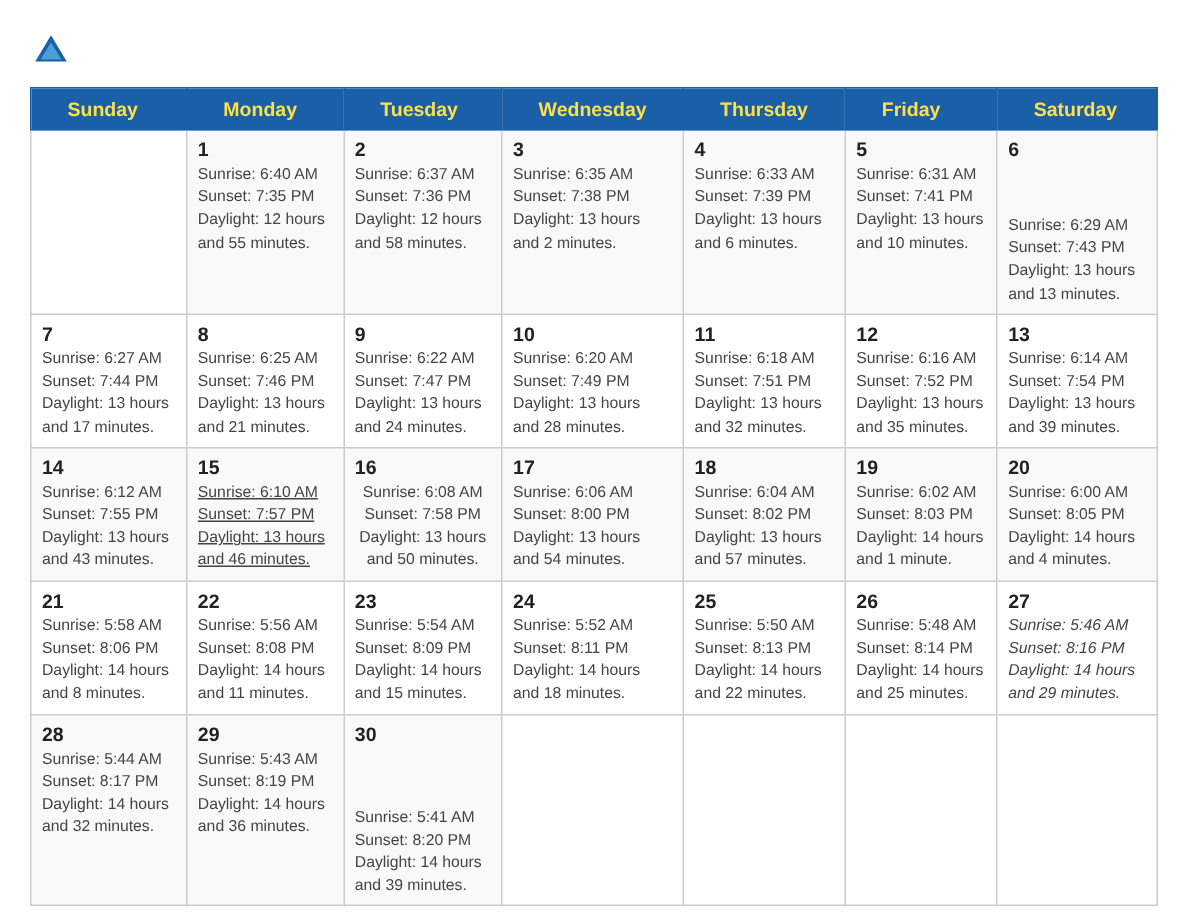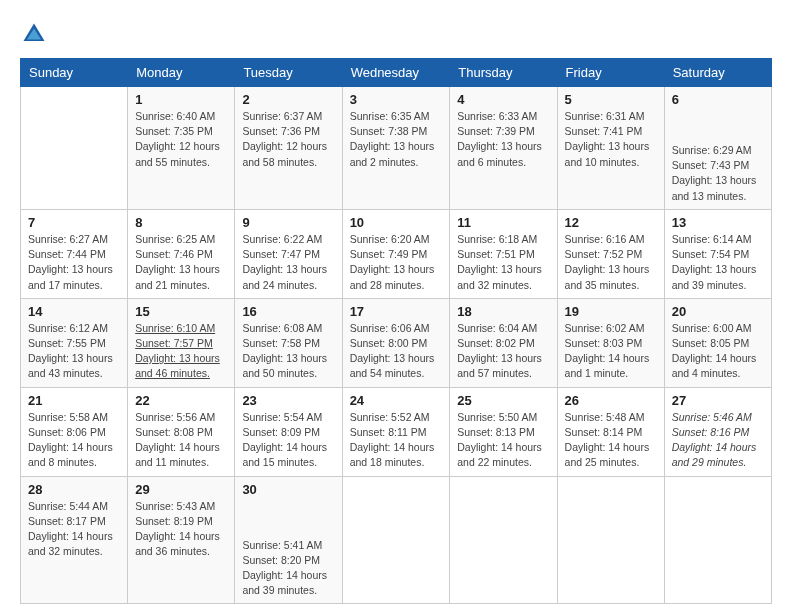--- a/index.html
+++ b/index.html
@@ -52,25 +52,25 @@
       font-size: 16px;
       color: #333;
     }
     table {
       width: 100%;
       border-collapse: collapse;
       font-size: 11px;
     }
     thead tr th {
       background-color: #1a5fa8;
-      color: #ffffff;
+      color: #fde047;
       text-align: left;
-      padding: 6px 8px;
+      padding: 6px 24px;
       font-size: 13px;
-      font-weight: normal;
+      font-weight: bold;
       border: 1px solid #1a5fa8;
     }
     tbody tr td {
       border: 1px solid #ccc;
       vertical-align: top;
       padding: 5px 7px;
       width: 108px;
       min-height: 80px;
       color: #333;
     }
@@ -235,21 +235,21 @@
         </td>
         <td>
           <span class="day-number">15</span>
           <div class="day-info" style="white-space: pre-line; text-decoration: underline;">Sunrise: 6:10 AM
 Sunset: 7:57 PM
 Daylight: 13 hours
 and 46 minutes.</div>
         </td>
         <td>
           <span class="day-number">16</span>
-          <div class="day-info" style="white-space: pre-line;">Sunrise: 6:08 AM
+          <div class="day-info" style="white-space: pre-line; text-align: center;">Sunrise: 6:08 AM
 Sunset: 7:58 PM
 Daylight: 13 hours
 and 50 minutes.</div>
         </td>
         <td>
           <span class="day-number">17</span>
           <div class="day-info" style="white-space: pre-line;">Sunrise: 6:06 AM
 Sunset: 8:00 PM
 Daylight: 13 hours
 and 54 minutes.</div>

